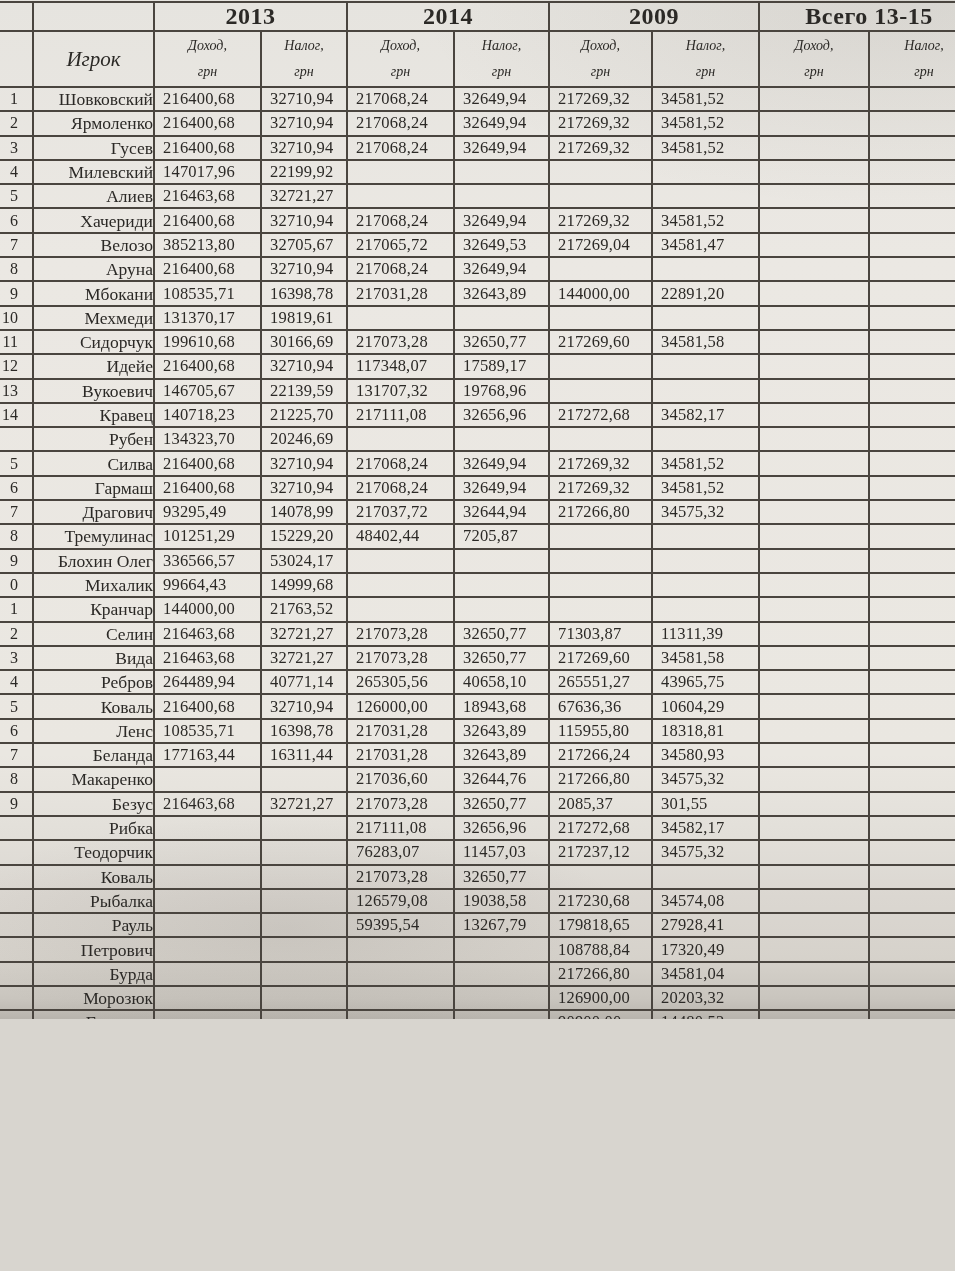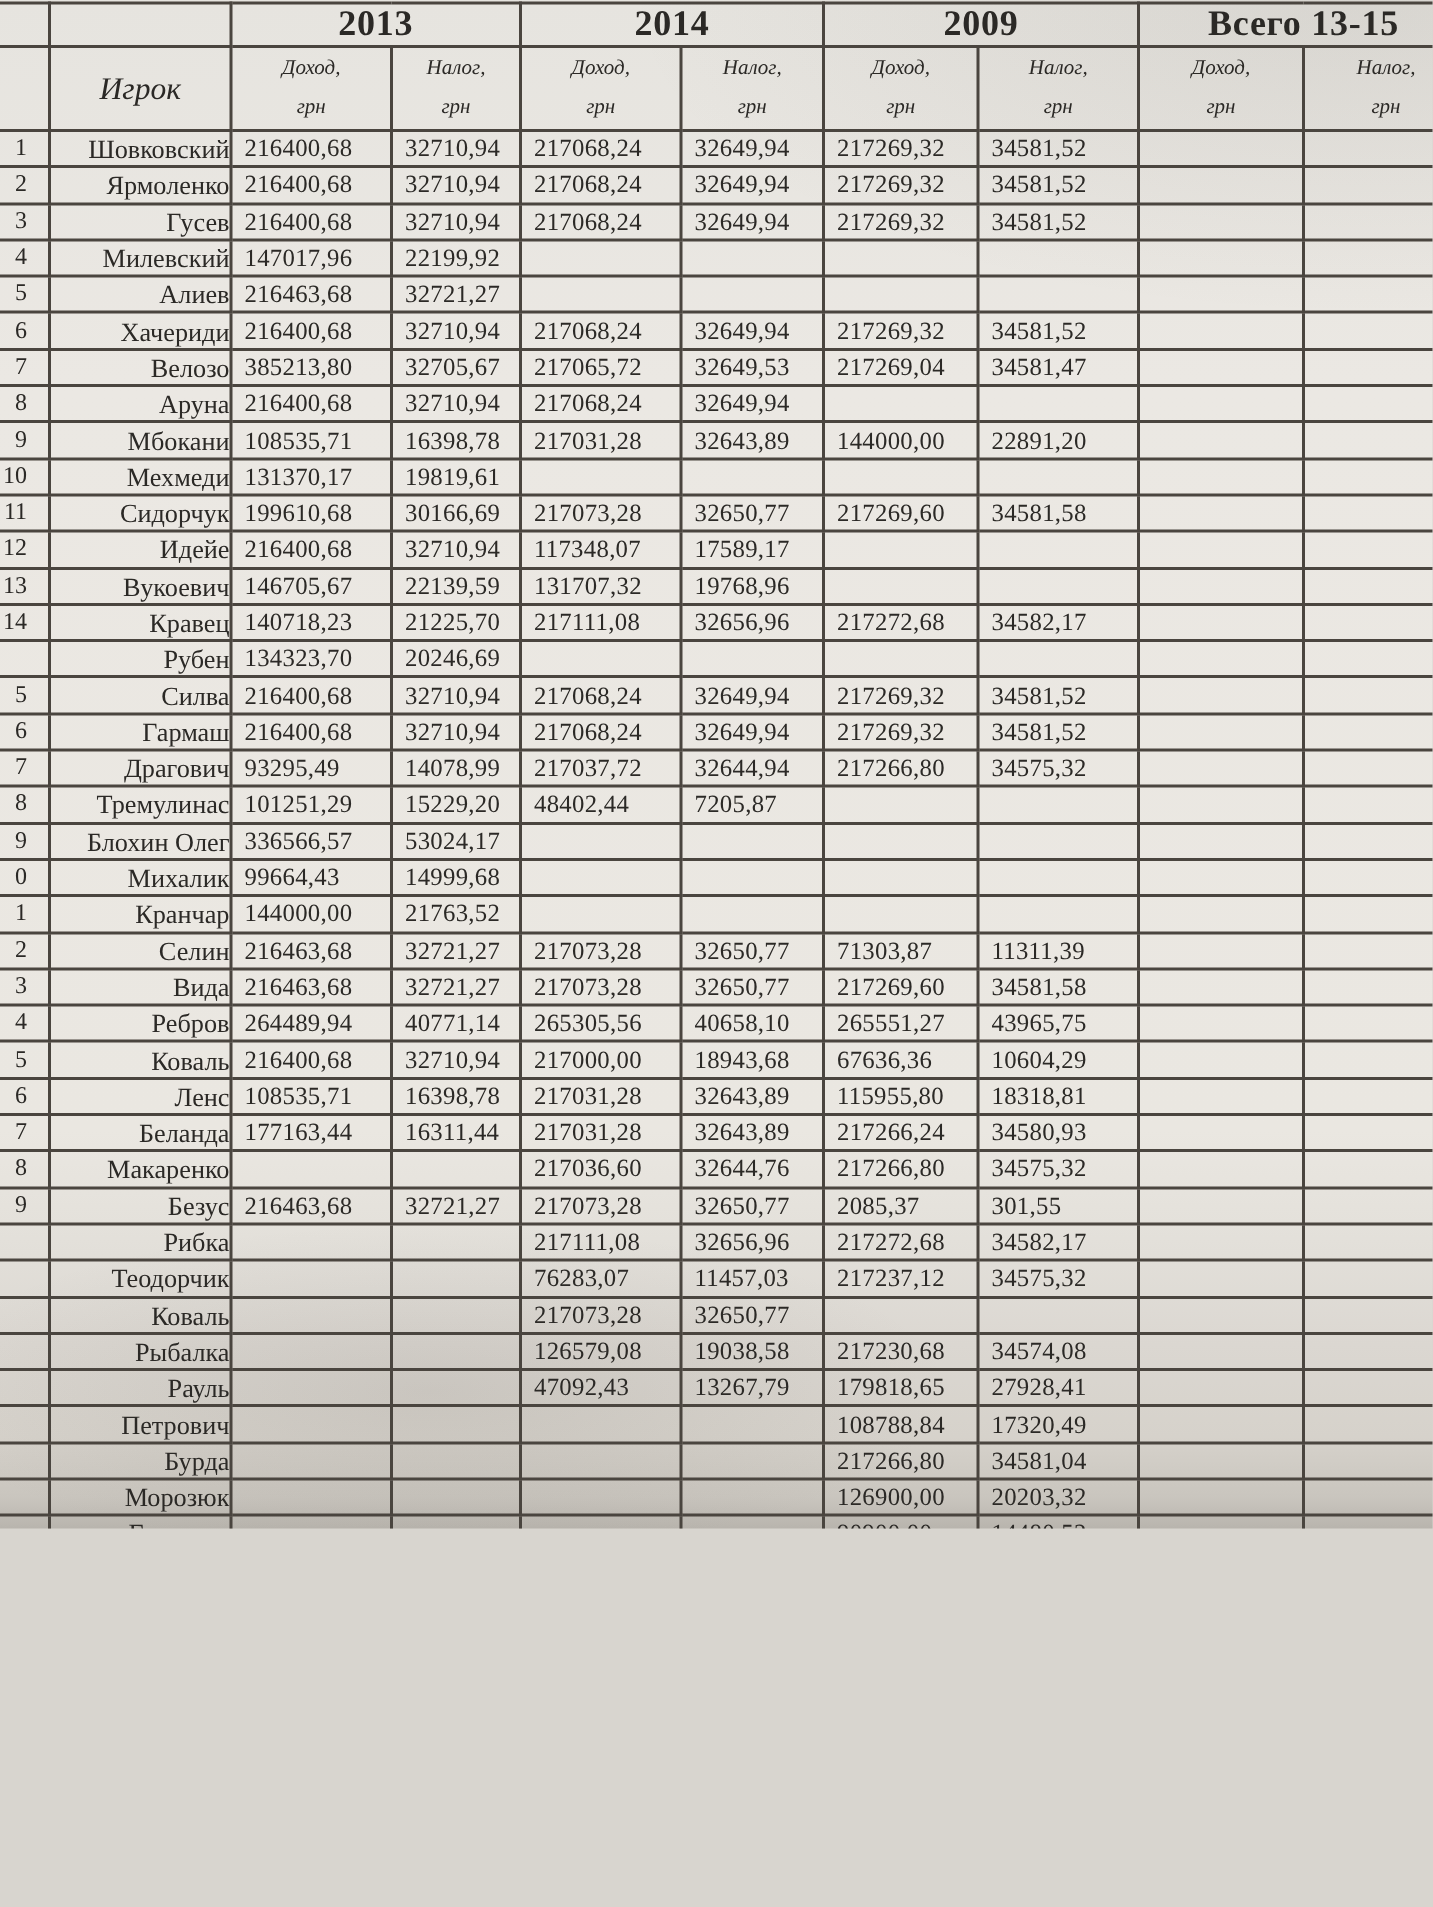--- a/index.html
+++ b/index.html
@@ -458,21 +458,21 @@
           <td class="c-val">265551,27</td>
           <td class="c-val">43965,75</td>
           <td class="c-val"></td>
           <td class="c-val"></td>
         </tr>
         <tr>
           <td class="c-num">5</td>
           <td class="c-name">Коваль</td>
           <td class="c-val">216400,68</td>
           <td class="c-val">32710,94</td>
-          <td class="c-val">217000,00</td>
+          <td class="c-val">126000,00</td>
           <td class="c-val">18943,68</td>
           <td class="c-val">67636,36</td>
           <td class="c-val">10604,29</td>
           <td class="c-val"></td>
           <td class="c-val"></td>
         </tr>
         <tr>
           <td class="c-num">6</td>
           <td class="c-name">Ленс</td>
           <td class="c-val">108535,71</td>
@@ -566,21 +566,21 @@
           <td class="c-val">217230,68</td>
           <td class="c-val">34574,08</td>
           <td class="c-val"></td>
           <td class="c-val"></td>
         </tr>
         <tr>
           <td class="c-num"></td>
           <td class="c-name">Рауль</td>
           <td class="c-val"></td>
           <td class="c-val"></td>
-          <td class="c-val">47092,43</td>
+          <td class="c-val">59395,54</td>
           <td class="c-val">13267,79</td>
           <td class="c-val">179818,65</td>
           <td class="c-val">27928,41</td>
           <td class="c-val"></td>
           <td class="c-val"></td>
         </tr>
         <tr>
           <td class="c-num"></td>
           <td class="c-name">Петрович</td>
           <td class="c-val"></td>

